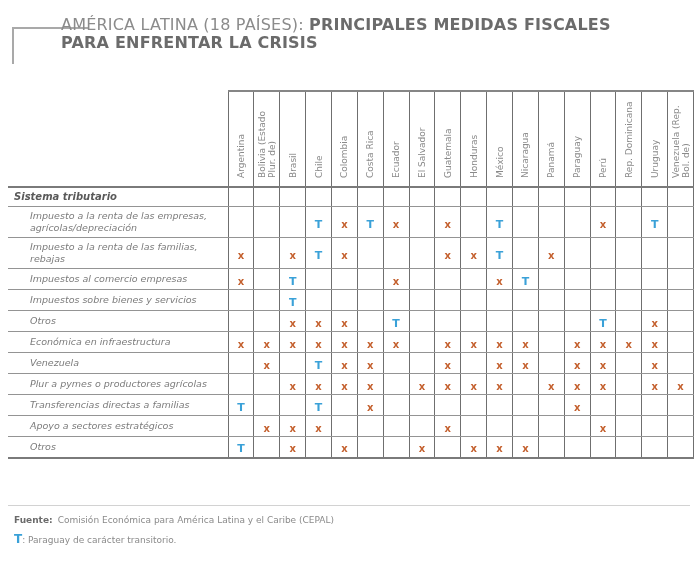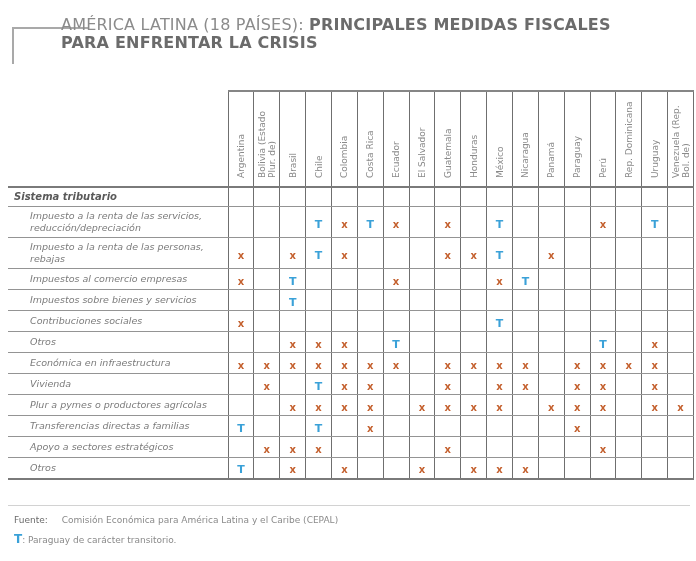--- a/index.html
+++ b/index.html
@@ -90,22 +90,22 @@
   .x-mark { color: #c4602e; font-weight: bold; font-size: 10px; }
   
   .footer-rule {
     position: absolute; left: 8px; top: 505px; width: 682px;
     border-top: 1px solid #d2d2d2;
   }
   .footer-source {
     position: absolute; left: 14px; top: 515px;
     font-size: 9px; color: #8a8a8a;
   }
-  .footer-source .src-label { font-weight: normal; color: #6b6b6b; }
-  .footer-source .src-text { margin-left: 14px; }
+  .footer-source .src-label { font-weight: bold; color: #6b6b6b; }
+  .footer-source .src-text { margin-left: 5px; }
   .footer-legend {
     position: absolute; left: 14px; top: 532px;
     font-size: 9px; color: #8a8a8a;
   }
   .footer-legend .legend-symbol {
     color: #3aa1d8; font-weight: bold; font-size: 12px;
   }
 </style>
 </head>
 <body>
@@ -156,42 +156,42 @@
         <td class="mark-cell"></td>
         <td class="mark-cell"></td>
         <td class="mark-cell"></td>
         <td class="mark-cell"></td>
         <td class="mark-cell"></td>
         <td class="mark-cell"></td>
         <td class="mark-cell"></td>
         <td class="mark-cell"></td>
       </tr>
       <tr class="measure-row">
-        <td class="row-label">Impuesto a la renta de las servicios, reducción/depreciación</td>
-        <td class="mark-cell"></td>
-        <td class="mark-cell"></td>
-        <td class="mark-cell"></td>
-        <td class="mark-cell"><span class="t-mark">T</span></td>
-        <td class="mark-cell"><span class="x-mark">x</span></td>
-        <td class="mark-cell"><span class="t-mark">T</span></td>
-        <td class="mark-cell"><span class="x-mark">x</span></td>
-        <td class="mark-cell"></td>
-        <td class="mark-cell"><span class="x-mark">x</span></td>
-        <td class="mark-cell"></td>
-        <td class="mark-cell"><span class="t-mark">T</span></td>
-        <td class="mark-cell"></td>
-        <td class="mark-cell"></td>
-        <td class="mark-cell"></td>
-        <td class="mark-cell"><span class="x-mark">x</span></td>
-        <td class="mark-cell"></td>
-        <td class="mark-cell"><span class="t-mark">T</span></td>
-        <td class="mark-cell"></td>
-      </tr>
-      <tr class="measure-row">
-        <td class="row-label">Impuesto a la renta de las personas, rebajas</td>
+        <td class="row-label">Impuesto a la renta de las empresas, agrícolas/depreciación</td>
+        <td class="mark-cell"></td>
+        <td class="mark-cell"></td>
+        <td class="mark-cell"></td>
+        <td class="mark-cell"><span class="t-mark">T</span></td>
+        <td class="mark-cell"><span class="x-mark">x</span></td>
+        <td class="mark-cell"><span class="t-mark">T</span></td>
+        <td class="mark-cell"><span class="x-mark">x</span></td>
+        <td class="mark-cell"></td>
+        <td class="mark-cell"><span class="x-mark">x</span></td>
+        <td class="mark-cell"></td>
+        <td class="mark-cell"><span class="t-mark">T</span></td>
+        <td class="mark-cell"></td>
+        <td class="mark-cell"></td>
+        <td class="mark-cell"></td>
+        <td class="mark-cell"><span class="x-mark">x</span></td>
+        <td class="mark-cell"></td>
+        <td class="mark-cell"><span class="t-mark">T</span></td>
+        <td class="mark-cell"></td>
+      </tr>
+      <tr class="measure-row">
+        <td class="row-label">Impuesto a la renta de las familias, rebajas</td>
         <td class="mark-cell"><span class="x-mark">x</span></td>
         <td class="mark-cell"></td>
         <td class="mark-cell"><span class="x-mark">x</span></td>
         <td class="mark-cell"><span class="t-mark">T</span></td>
         <td class="mark-cell"><span class="x-mark">x</span></td>
         <td class="mark-cell"></td>
         <td class="mark-cell"></td>
         <td class="mark-cell"></td>
         <td class="mark-cell"><span class="x-mark">x</span></td>
         <td class="mark-cell"><span class="x-mark">x</span></td>
@@ -240,41 +240,20 @@
         <td class="mark-cell"></td>
         <td class="mark-cell"></td>
         <td class="mark-cell"></td>
         <td class="mark-cell"></td>
         <td class="mark-cell"></td>
         <td class="mark-cell"></td>
         <td class="mark-cell"></td>
         <td class="mark-cell"></td>
       </tr>
       <tr class="measure-row">
-        <td class="row-label">Contribuciones sociales</td>
-        <td class="mark-cell"><span class="x-mark">x</span></td>
-        <td class="mark-cell"></td>
-        <td class="mark-cell"></td>
-        <td class="mark-cell"></td>
-        <td class="mark-cell"></td>
-        <td class="mark-cell"></td>
-        <td class="mark-cell"></td>
-        <td class="mark-cell"></td>
-        <td class="mark-cell"></td>
-        <td class="mark-cell"></td>
-        <td class="mark-cell"><span class="t-mark">T</span></td>
-        <td class="mark-cell"></td>
-        <td class="mark-cell"></td>
-        <td class="mark-cell"></td>
-        <td class="mark-cell"></td>
-        <td class="mark-cell"></td>
-        <td class="mark-cell"></td>
-        <td class="mark-cell"></td>
-      </tr>
-      <tr class="measure-row">
         <td class="row-label">Otros</td>
         <td class="mark-cell"></td>
         <td class="mark-cell"></td>
         <td class="mark-cell"><span class="x-mark">x</span></td>
         <td class="mark-cell"><span class="x-mark">x</span></td>
         <td class="mark-cell"><span class="x-mark">x</span></td>
         <td class="mark-cell"></td>
         <td class="mark-cell"><span class="t-mark">T</span></td>
         <td class="mark-cell"></td>
         <td class="mark-cell"></td>
@@ -303,21 +282,21 @@
         <td class="mark-cell"><span class="x-mark">x</span></td>
         <td class="mark-cell"><span class="x-mark">x</span></td>
         <td class="mark-cell"></td>
         <td class="mark-cell"><span class="x-mark">x</span></td>
         <td class="mark-cell"><span class="x-mark">x</span></td>
         <td class="mark-cell"><span class="x-mark">x</span></td>
         <td class="mark-cell"><span class="x-mark">x</span></td>
         <td class="mark-cell"></td>
       </tr>
       <tr class="measure-row">
-        <td class="row-label">Vivienda</td>
+        <td class="row-label">Venezuela</td>
         <td class="mark-cell"></td>
         <td class="mark-cell"><span class="x-mark">x</span></td>
         <td class="mark-cell"></td>
         <td class="mark-cell"><span class="t-mark">T</span></td>
         <td class="mark-cell"><span class="x-mark">x</span></td>
         <td class="mark-cell"><span class="x-mark">x</span></td>
         <td class="mark-cell"></td>
         <td class="mark-cell"></td>
         <td class="mark-cell"><span class="x-mark">x</span></td>
         <td class="mark-cell"></td>

